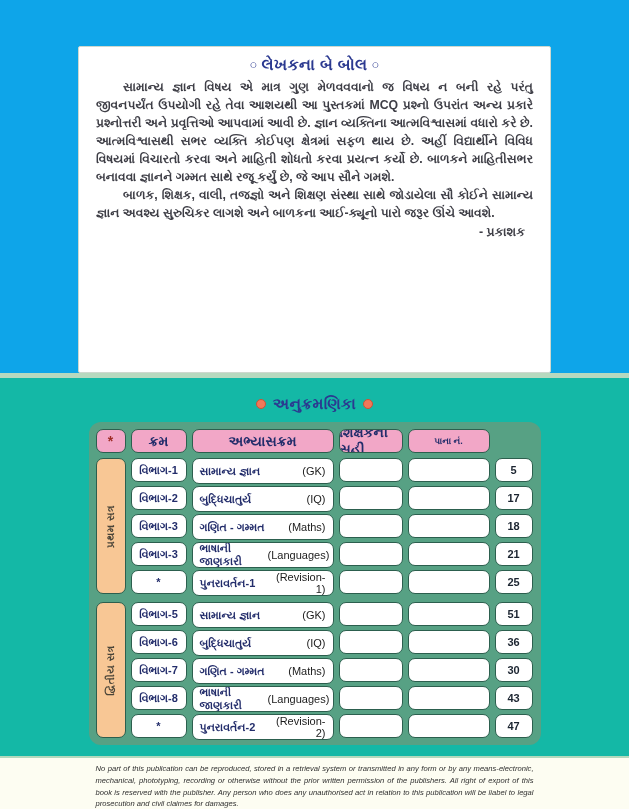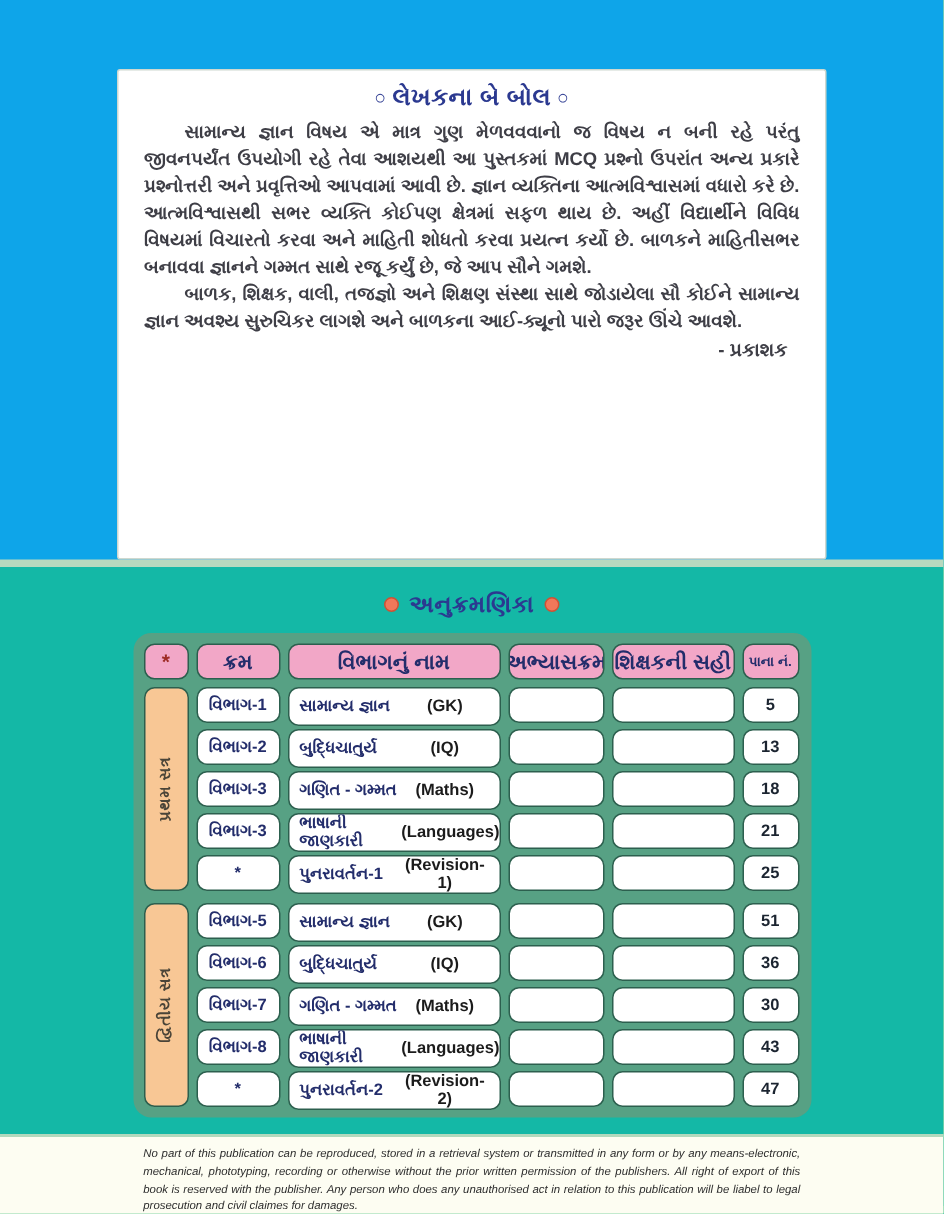--- a/index.html
+++ b/index.html
@@ -72,21 +72,21 @@
     font-weight: bold; color: #4a4438; letter-spacing: 0.5px;
   }
   .toc-rows { display: flex; flex-direction: column; row-gap: 4px; flex: 1; }
   .toc-row {
     display: grid; grid-template-columns: 56px 142px 64px 82px 38px;
     column-gap: 5px; height: 24px;
   }
   .toc-row .cell { height: 24px; font-size: 11px; }
   .name-cell { justify-content: flex-start; padding: 12px 7px; }
   .name-cell .gu { flex: 1; text-align: left; color: #232d6b; }
-  .name-cell .en { width: 46%; text-align: center; color: #1b1b1b; font-weight: bold; }
+  .name-cell .en { width: 46%; text-align: right; color: #1b1b1b; font-weight: normal; }
   .page-cell { color: #1b2430; }
 
   
   .copyright-strip {
     margin-top: 11px; width: 100%; background: #fdfdf2;
     border-top: 2px solid #b2d9bd; border-bottom: 2px solid #b2d9bd;
     padding: 5px 0 6px 0;
   }
   .copyright-text {
     width: 438px; margin: 0 auto; font-size: 7.6px; line-height: 1.55;
@@ -112,21 +112,20 @@
   <div class="bottom-section">
     <div class="toc-title">
       <span class="dot"></span><span>અનુક્રમણિકા</span><span class="dot"></span>
     </div>
 
     <div class="toc-table">
 
       <div class="toc-header">
         <div class="cell star-cell">*</div>
         <div class="cell">ક્રમ</div>
-        <div class="cell">વિભાગનું નામ</div>
         <div class="cell">અભ્યાસક્રમ</div>
         <div class="cell">શિક્ષકની સહી</div>
         <div class="cell page-head">પાના નં.</div>
       </div>
 
       <div class="toc-group">
         <div class="cell season-cell">
           <span class="season-text">પ્રથમ સત્ર</span>
         </div>
         <div class="toc-rows">
@@ -141,21 +140,21 @@
             <div class="cell page-cell">5</div>
           </div>
           <div class="toc-row">
             <div class="cell">વિભાગ-2</div>
             <div class="cell name-cell">
               <span class="gu">બુદ્ધિચાતુર્ય</span>
               <span class="en">(IQ)</span>
             </div>
             <div class="cell"></div>
             <div class="cell"></div>
-            <div class="cell page-cell">13</div>
+            <div class="cell page-cell">17</div>
           </div>
           <div class="toc-row">
             <div class="cell">વિભાગ-3</div>
             <div class="cell name-cell">
               <span class="gu">ગણિત - ગમ્મત</span>
               <span class="en">(Maths)</span>
             </div>
             <div class="cell"></div>
             <div class="cell"></div>
             <div class="cell page-cell">18</div>

